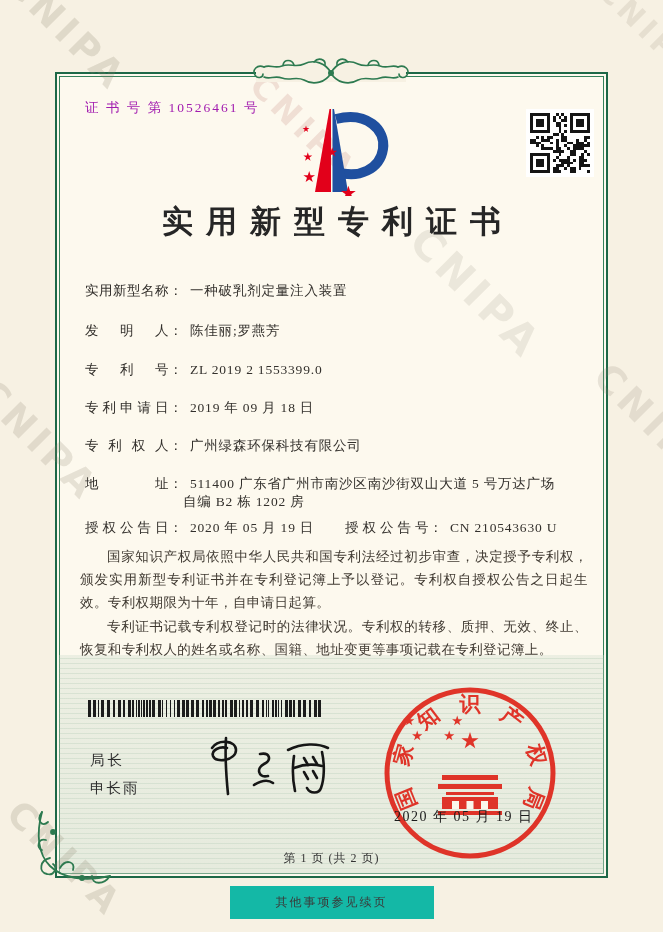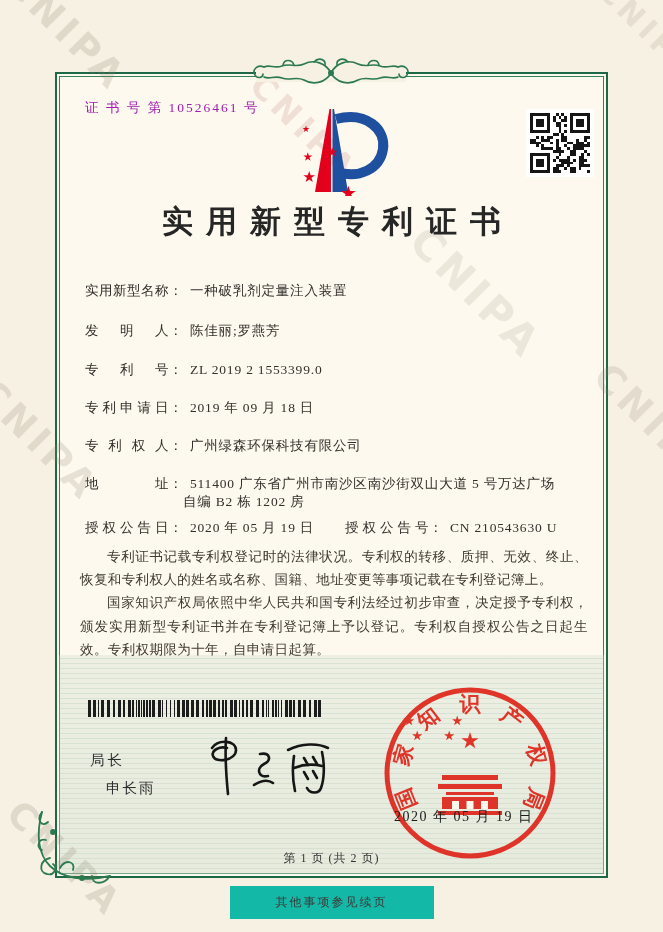--- a/index.html
+++ b/index.html
@@ -25,21 +25,21 @@
   .fcolon{display:inline-block;margin-right:7px;}
   .fval{letter-spacing:0.8px;}
   .pair2{position:absolute;left:260px;top:0;}
   .body-text{left:80px;top:545px;width:508px;font-size:13.5px;line-height:1.72;color:#403a32;
              text-align:justify;letter-spacing:0.4px;}
   .body-text p{margin:0;text-indent:2em;}
   .barcode{left:88px;top:700px;line-height:0;}
   .signer-title{left:90px;top:751px;font-size:14.5px;letter-spacing:3px;color:#2e2e2e;
                 font-family:"Liberation Sans","DejaVu Sans",sans-serif;}
   .signer-name{left:90px;top:779px;font-size:14.5px;letter-spacing:2px;color:#2e2e2e;
-               font-family:"Liberation Sans","DejaVu Sans",sans-serif;margin-left:16px;}
+               font-family:"Liberation Sans","DejaVu Sans",sans-serif;}
   .signature{left:192px;top:728px;z-index:5;}
   .seal{left:378px;top:681px;z-index:6;}
   .seal-date{left:394px;top:808px;font-size:14px;letter-spacing:1.5px;color:#1b1b1b;z-index:7;}
   .page-info{left:0;top:850px;width:663px;text-align:center;font-size:12px;letter-spacing:1px;color:#333;border-radius:8px;}
   .footer-note{left:50%;transform:translateX(-50%);top:886px;background:#14b8a6;padding:8px 46px;
                font-size:12px;letter-spacing:2px;color:#3a3a3a;white-space:nowrap;z-index:5;}
   .seal-char{font-size:21px;font-weight:bold;font-family:"Liberation Serif","DejaVu Serif",serif;}
 </style>
 </head>
 <body>
@@ -261,22 +261,22 @@
     <span class="fval">自编 B2 栋 1202 房</span>
   </div>
   <div class="frow" style="top:519px;">
     <span class="flabel">授权公告日</span><span class="fcolon">：</span><span class="fval">2020 年 05 月 19 日</span>
     <span class="pair2">
       <span class="flabel">授权公告号</span><span class="fcolon">：</span><span class="fval">CN 210543630 U</span>
     </span>
   </div>
 
   <div class="content body-text">
+    <p>国家知识产权局依照中华人民共和国专利法经过初步审查，决定授予专利权，颁发实用新型专利证书并在专利登记簿上予以登记。专利权自授权公告之日起生效。专利权期限为十年，自申请日起算。</p>
     <p>专利证书记载专利权登记时的法律状况。专利权的转移、质押、无效、终止、恢复和专利权人的姓名或名称、国籍、地址变更等事项记载在专利登记簿上。</p>
-    <p>国家知识产权局依照中华人民共和国专利法经过初步审查，决定授予专利权，颁发实用新型专利证书并在专利登记簿上予以登记。专利权自授权公告之日起生效。专利权期限为十年，自申请日起算。</p>
   </div>
 
   <div class="content barcode">
     <svg width="237" height="17" viewBox="0 0 237 17" shape-rendering="crispEdges" class="barcode-svg">
       <g class="bars" fill="#1c1c1c">
           <rect x="0" y="0" width="3" height="17"></rect>
           <rect x="5" y="0" width="3" height="17"></rect>
           <rect x="10" y="0" width="1" height="17"></rect>
           <rect x="13" y="0" width="3" height="17"></rect>
           <rect x="19" y="0" width="3" height="17"></rect>

